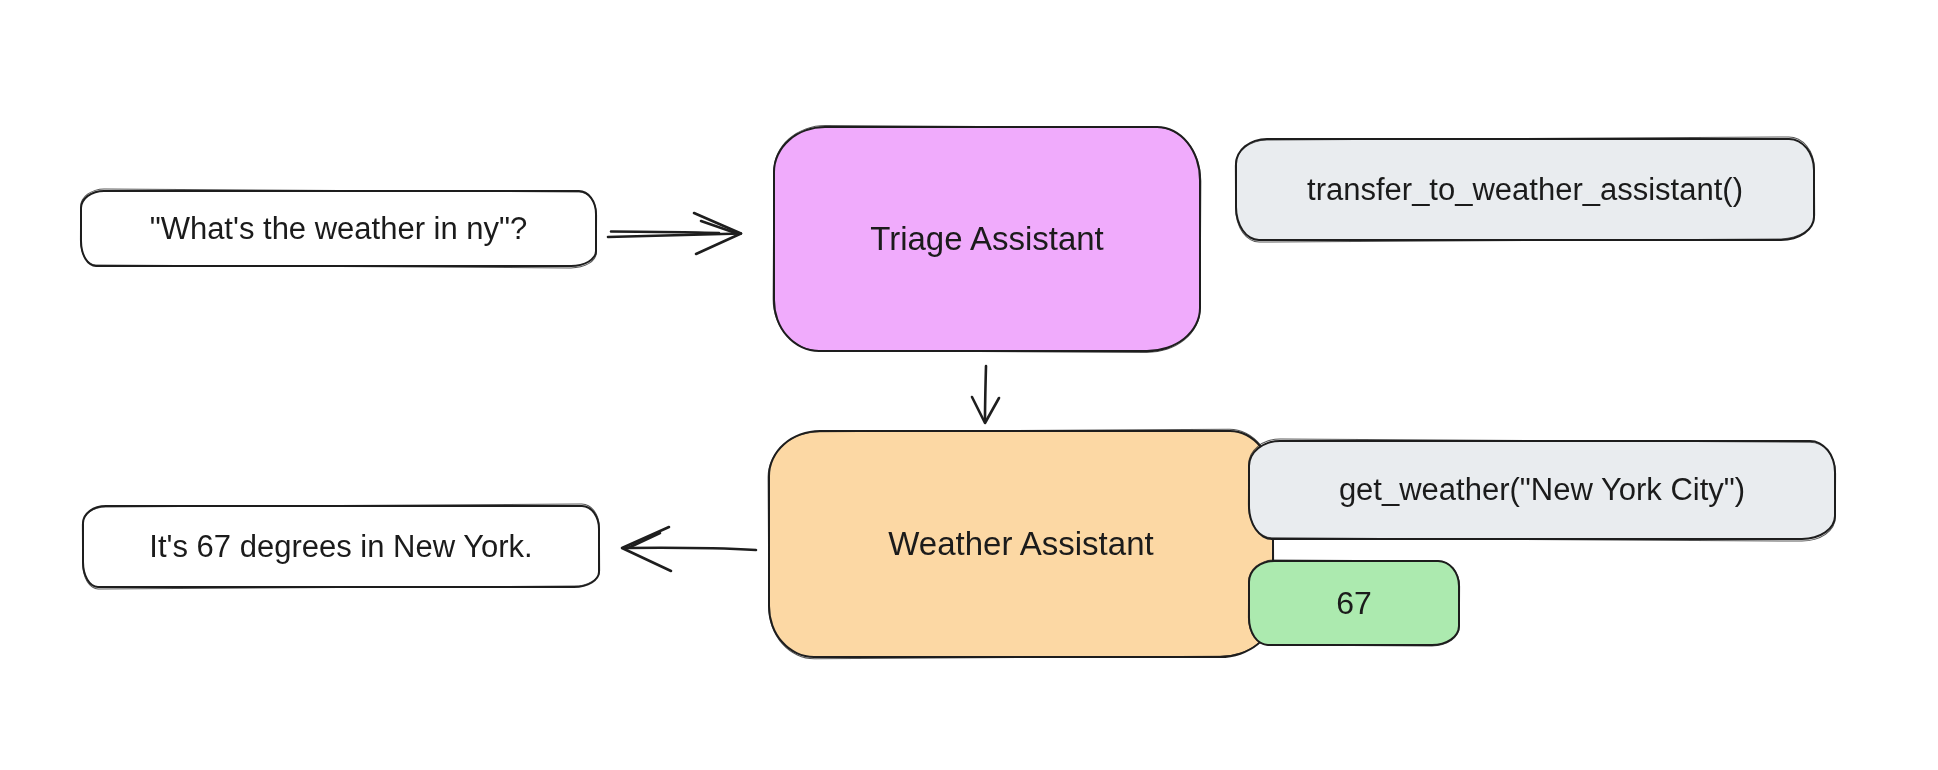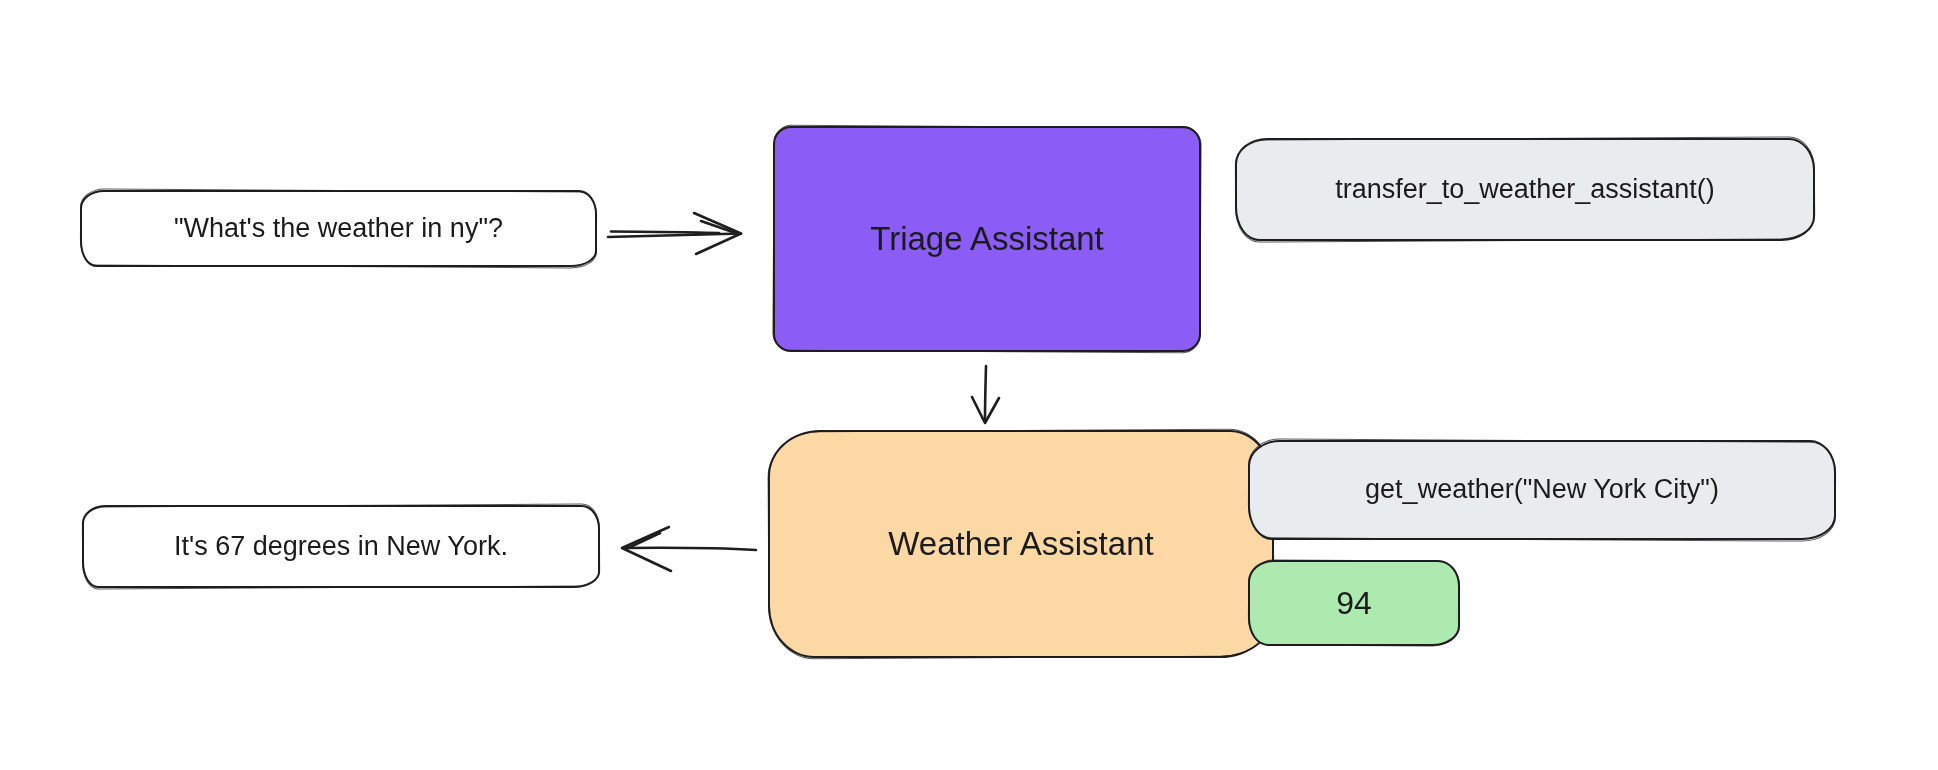--- a/index.html
+++ b/index.html
@@ -10,21 +10,21 @@
     font-family:"Liberation Sans", sans-serif;
     color:#1b1b1b;
     overflow:hidden;
   }
   .node{
     position:absolute;
     box-sizing:border-box;
     display:flex;align-items:center;justify-content:center;
     text-align:center;
     border:2.6px solid #1e1e1e;
-    font-size:27px;
+    font-size:31px;
     line-height:1.15;
     white-space:nowrap;
   }
   
   .node::after{
     content:"";
     position:absolute;inset:-2px;
     border:1.6px solid rgba(30,30,30,.75);
     border-radius:inherit;
     transform:rotate(.35deg);
@@ -71,37 +71,37 @@
       <path d="M756,550 C712,547.5 668,547.5 624,548"></path>
       <path d="M669,527 L622,548 L671,571"></path>
       <path d="M660,533 L628,548"></path>
     </g>
   </svg>
 
   <div class="node msg" id="n-user-message" style="background: rgb(255, 255, 255);">
     <span>"What's the weather in ny"?</span>
   </div>
 
-  <div class="node agent" id="n-triage" style="background: #8b5cf6; border-radius: 18px;">
+  <div class="node agent" id="n-triage" style="background: #f0abfc;">
     <span>Triage Assistant</span>
   </div>
 
   <div class="node tool alt" id="n-transfer-call" style="background: rgb(233, 236, 239);">
     <span>transfer_to_weather_assistant()</span>
   </div>
 
   <div class="node agent alt" id="n-weather" style="background: rgb(252, 216, 164);">
     <span>Weather Assistant</span>
   </div>
 
   <div class="node tool" id="n-get-weather-call" style="background: rgb(233, 236, 239);">
     <span>get_weather("New York City")</span>
   </div>
 
   <div class="node result" id="n-tool-result" style="background: rgb(172, 234, 175);">
-    <span>94</span>
+    <span>67</span>
   </div>
 
   <div class="node msg alt" id="n-assistant-message" style="background: rgb(255, 255, 255); align-items: center;">
     <span>It's 67 degrees in New York.</span>
   </div>
 
 </div>
 
 </body></html>

